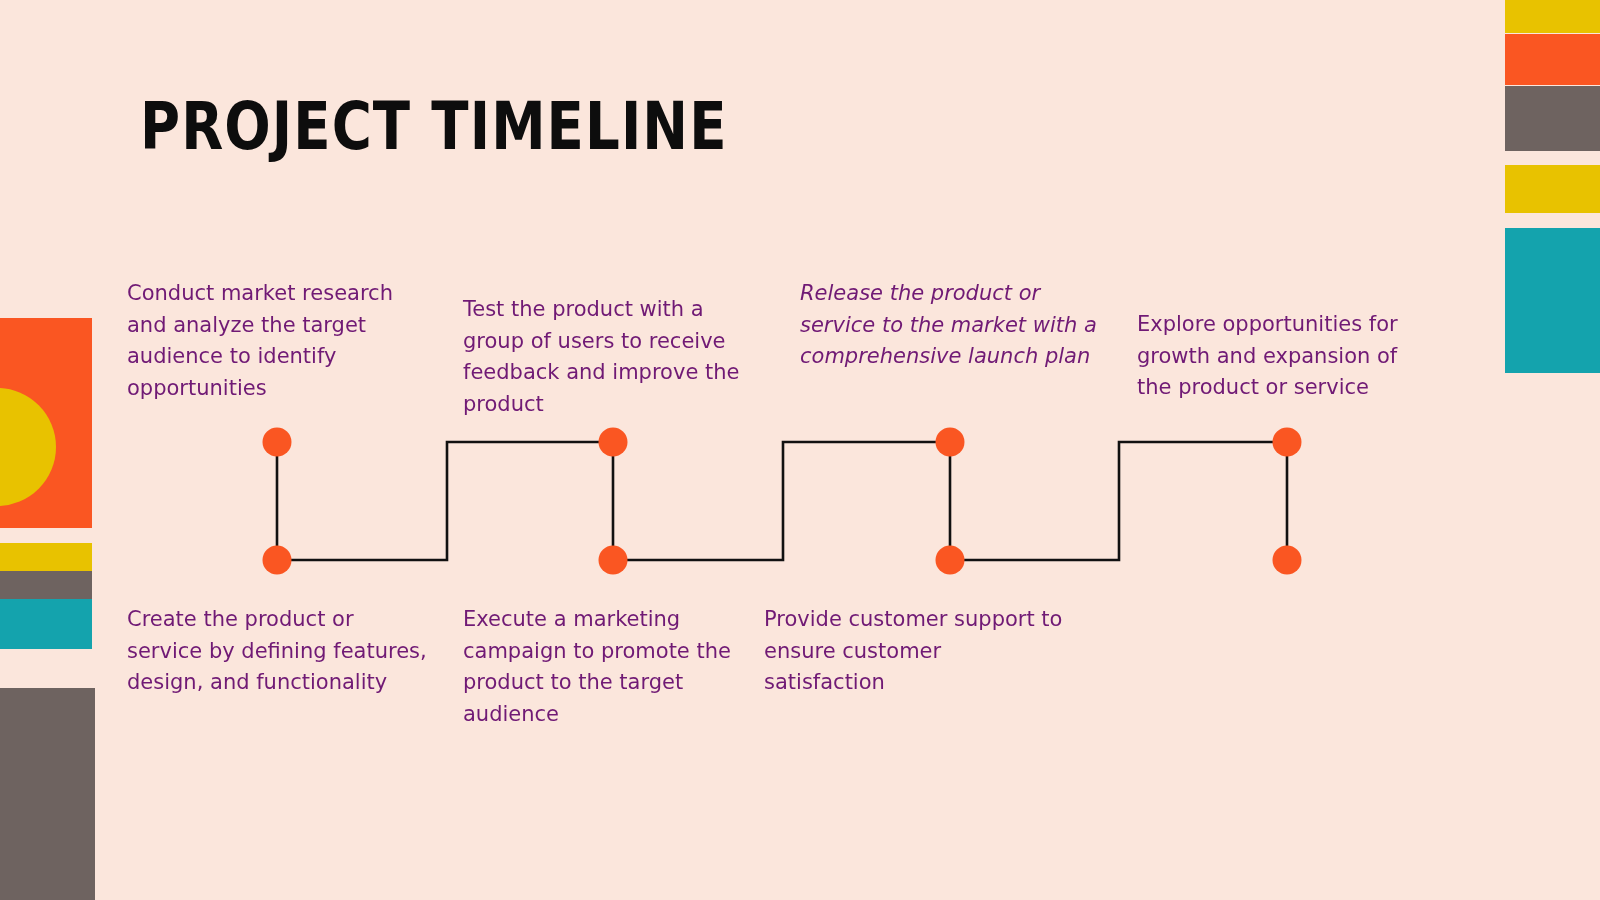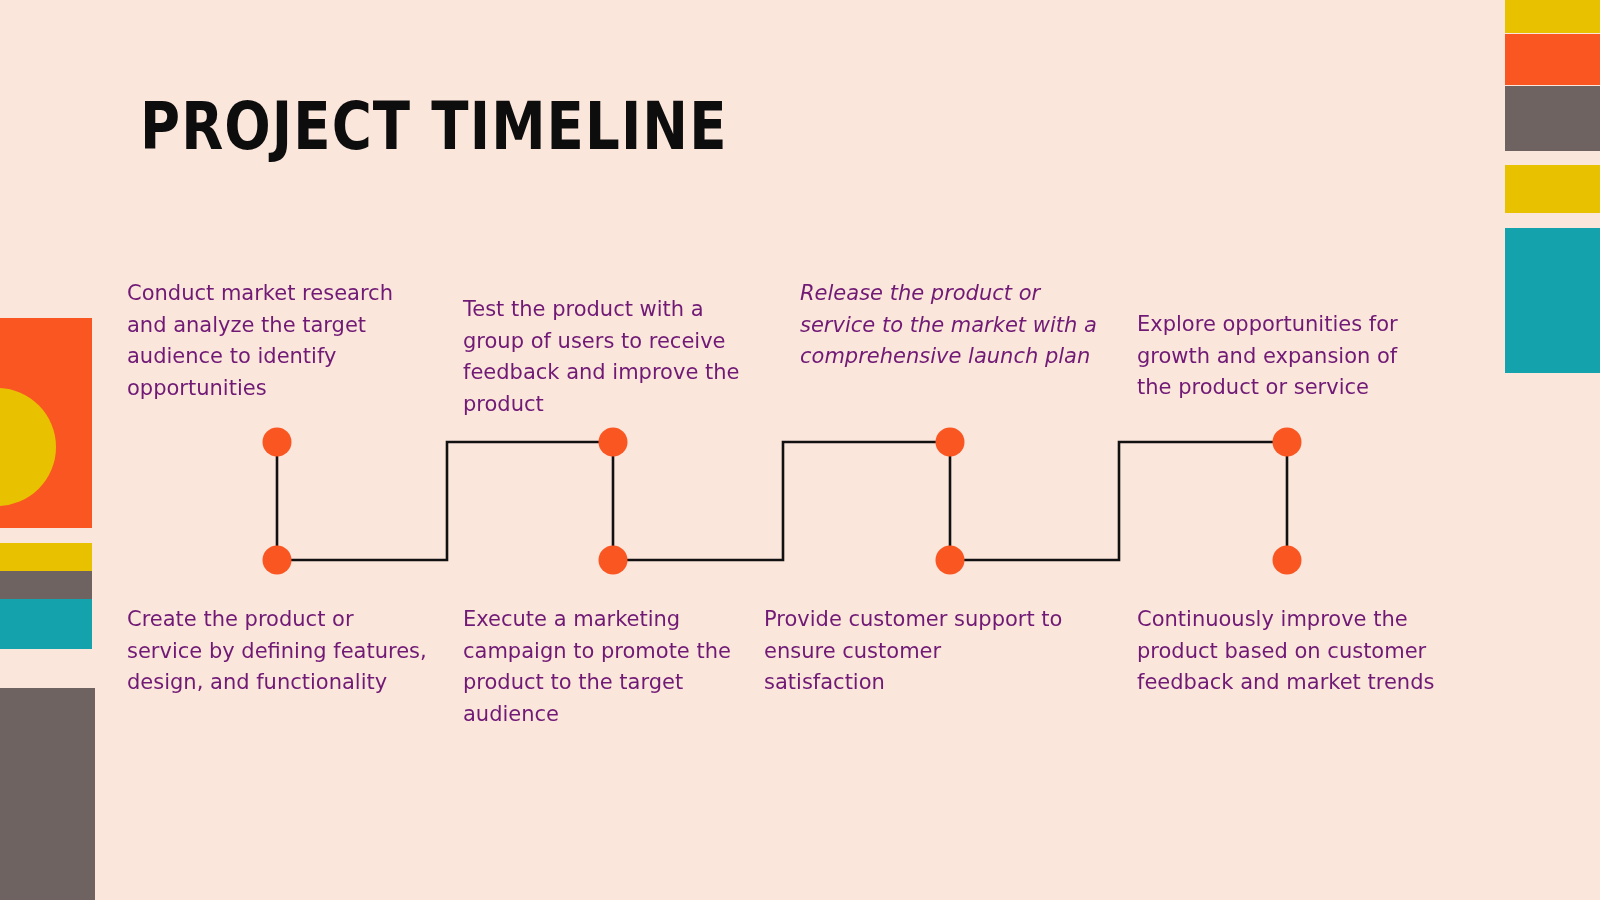--- a/index.html
+++ b/index.html
@@ -207,15 +207,14 @@
   </svg>
 
   <div class="milestone-text" id="label-top-1" style="top: 278px;">Conduct market research and analyze the target audience to identify opportunities</div>
   <div class="milestone-text" id="label-top-2" style="top: 294px;">Test the product with a group of users to receive feedback and improve the product</div>
   <div class="milestone-text" id="label-top-3" style="top: 278px; font-style: italic;">Release the product or service to the market with a comprehensive launch plan</div>
   <div class="milestone-text" id="label-top-4" style="top: 309px;">Explore opportunities for growth and expansion of the product or service</div>
 
   <div class="milestone-text" id="label-bottom-2">Execute a marketing campaign to promote the product to the target audience</div>
   <div class="milestone-text" id="label-bottom-1">Create the product or service by defining features, design, and functionality</div>
   <div class="milestone-text" id="label-bottom-3">Provide customer support to ensure customer satisfaction</div>
-  <div class="milestone-text" id="label-bottom-4">Continuously improve the product based on customer feedback and market trends</div>
 
 </div>
 
 </body></html>

